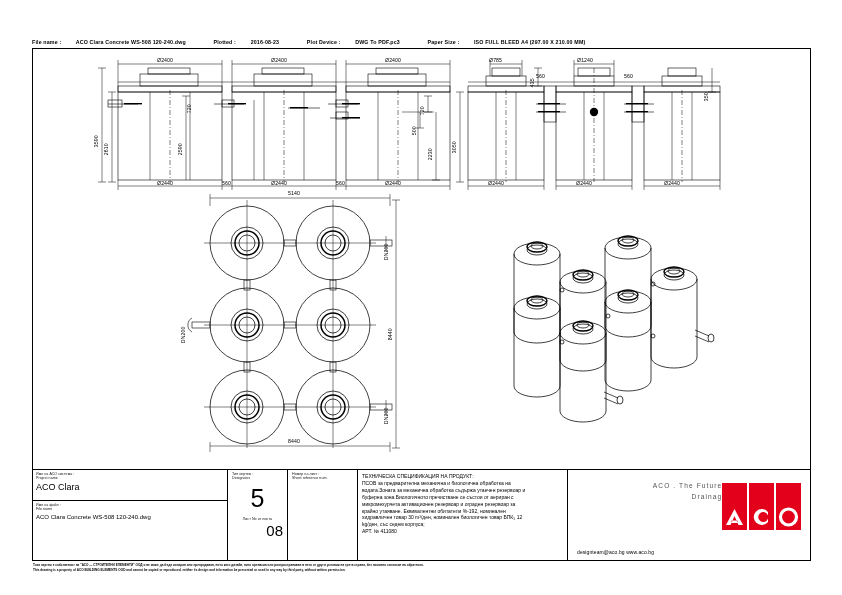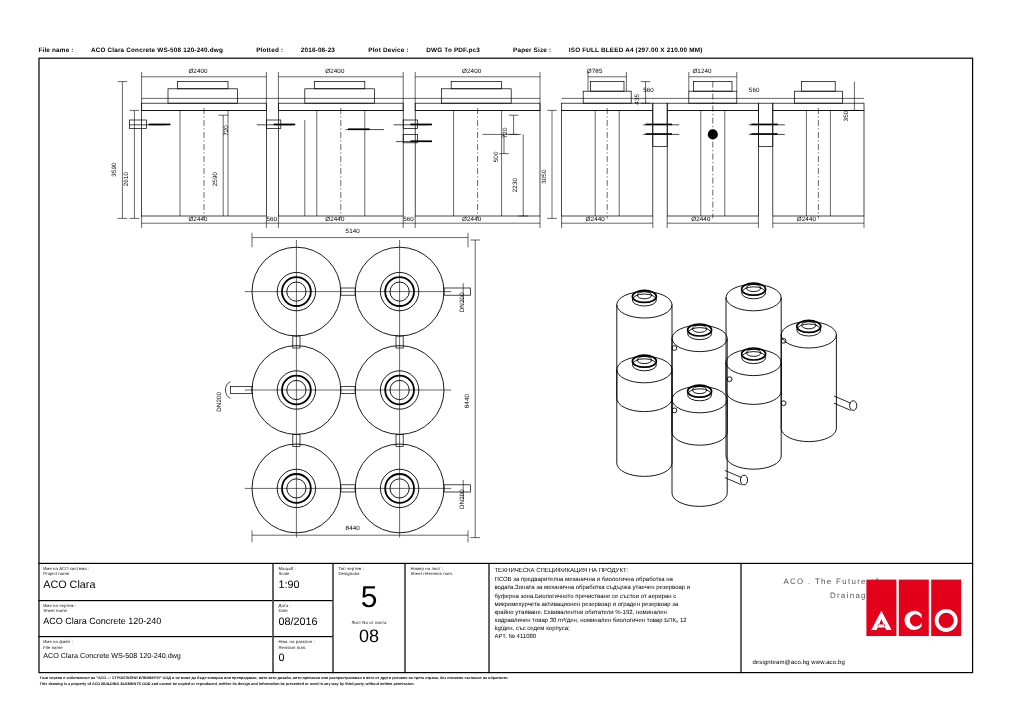--- a/index.html
+++ b/index.html
@@ -527,58 +527,36 @@
 
   <div class="titleblock">
 
     <div class="tb-col col-left">
       <div class="tb-cellrow">
         <div class="tb-lbl">Име на АСО система :</div>
         <div class="tb-lbl">Project name</div>
         <div class="tb-val">ACO Clara</div>
       </div>
       <div class="tb-cellrow">
-        <div class="tb-lbl">Име на чертеж :</div>
-        <div class="tb-lbl">Sheet name</div>
-        <div class="tb-val sm">ACO Clara Concrete 120-240</div>
-      </div>
-      <div class="tb-cellrow">
         <div class="tb-lbl">Име на файл :</div>
         <div class="tb-lbl">File name</div>
         <div class="tb-val" style="font-size:6px;">ACO Clara Concrete WS-508 120-240.dwg</div>
       </div>
     </div>
 
-    <div class="tb-col col-scale">
-      <div class="tb-cellrow">
-        <div class="tb-lbl">Мащаб :</div>
-        <div class="tb-lbl">Scale</div>
-        <div class="tb-val">1:90</div>
-      </div>
-      <div class="tb-cellrow">
-        <div class="tb-lbl">Дата :</div>
-        <div class="tb-lbl">Date</div>
-        <div class="tb-val">08/2016</div>
-      </div>
-      <div class="tb-cellrow">
-        <div class="tb-lbl">Ном. на разклон :</div>
-        <div class="tb-lbl">Revision num.</div>
-        <div class="tb-val">0</div>
-      </div>
-    </div>
 
 
     <div class="tb-col col-type">
       <div class="tb-lbl">Тип чертеж :</div>
       <div class="tb-lbl">Designator</div>
       <div class="centerfill" style="flex:0 0 34px;">
         <div class="tb-val big">5</div>
       </div>
       <div class="tb-lbl" style="text-align:center; margin-top:2px;">Лист No от листа</div>
-      <div class="tb-val med" style="text-align:center;">08</div>
+      <div class="tb-val med" style="text-align:right;">08</div>
     </div>
 
     <div class="tb-col col-num">
       <div class="tb-lbl">Номер на лист :</div>
       <div class="tb-lbl">Sheet reference num.</div>
     </div>
 
     <div class="col-spec">
       <div class="spec-title">ТЕХНИЧЕСКА СПЕЦИФИКАЦИЯ НА ПРОДУКТ:</div>
       <div class="spec-body">

